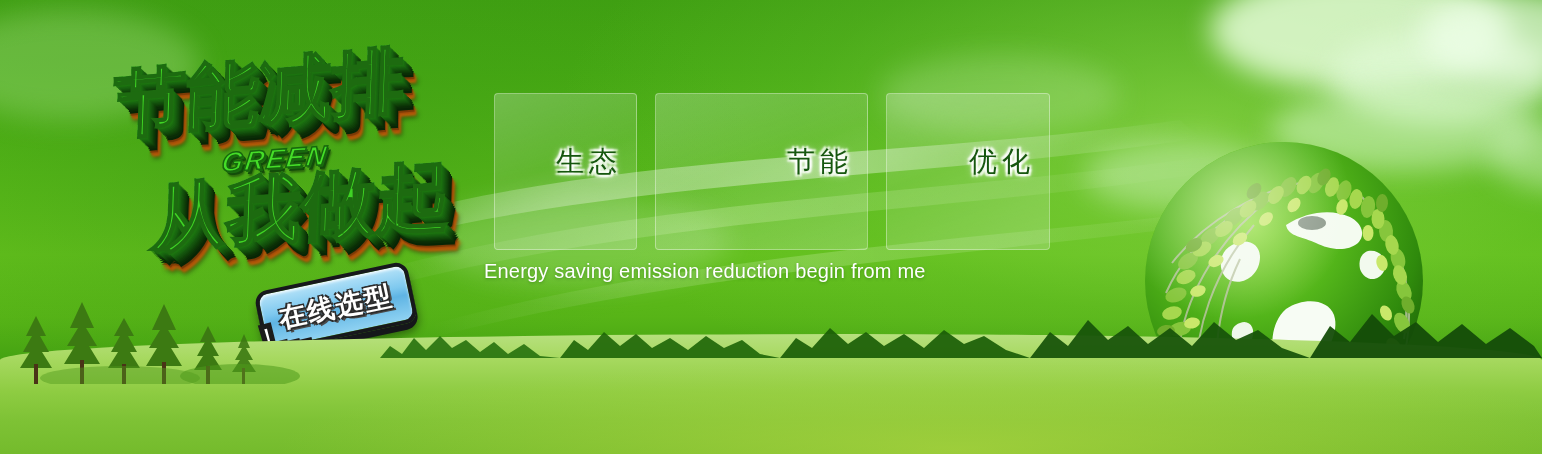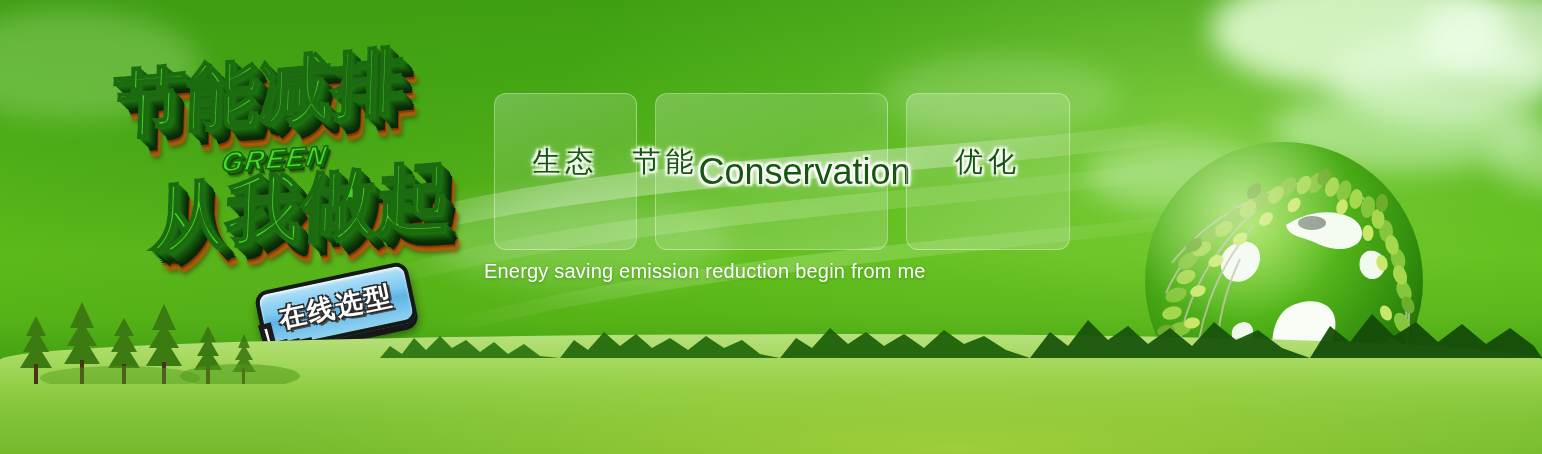--- a/index.html
+++ b/index.html
@@ -73,37 +73,37 @@
   .btn-online span{
     font-size:27px; font-weight:bold; color:#ffffff; letter-spacing:2px;
     text-shadow:-1.5px -1.5px 0 #2b2b2b, 1.5px -1.5px 0 #2b2b2b, -1.5px 1.5px 0 #2b2b2b,
                 1.5px 1.5px 0 #2b2b2b, 3px 3px 0 #4a4a4a;
   }
   .cursor-hand{ position:absolute; left:243px; top:318px; width:74px; height:82px; pointer-events:none; }
 
   
   .cards{ position:absolute; left:494px; top:93px; display:flex; gap:18px; }
   .card{
-    height:157px; border-radius:12px;
+    height:157px; border-radius:4px;
     background:linear-gradient(160deg, rgba(255,255,255,.24) 0%, rgba(255,255,255,.10) 45%, rgba(255,255,255,.20) 100%);
     border:1px solid rgba(255,255,255,.33);
-    display:flex; flex-direction:row; align-items:center; justify-content:center;
+    display:flex; flex-direction:column; align-items:flex-end; justify-content:center;
     padding:0 14px; cursor:pointer;
   }
   .card-cn{
     font-size:28px; color:#16570f; letter-spacing:5px; margin-bottom:19px; white-space:nowrap;
     text-shadow:-2px -2px 2px #fff, 2px -2px 2px #fff, -2px 2px 2px #fff, 2px 2px 2px #fff,
                 0 0 5px #fff, 0 0 8px rgba(255,255,255,.9);
   }
   .card-en{
     font-size:36px; color:#16570f; white-space:nowrap;
     text-shadow:-2px -2px 2px #fff, 2px -2px 2px #fff, -2px 2px 2px #fff, 2px 2px 2px #fff,
                 0 0 5px #fff, 0 0 9px rgba(255,255,255,.9);
   }
-  .c1{ width:143px; } .c2{ width:233px; } .c3{ width:164px; }
+  .c1{ width:143px; } .c2{ width:213px; } .c3{ width:164px; }
 
   .subtitle{
     position:absolute; left:484px; top:260px; font-size:20px; color:#ffffff;
     letter-spacing:.2px; text-shadow:0 1px 3px rgba(30,90,10,.45); white-space:nowrap;
   }
 
   
   .globe-wrap{ position:absolute; left:1136px; top:133px; width:296px; height:296px; }
   .globe-shadow{
     position:absolute; left:1120px; top:392px; width:330px; height:40px;
@@ -172,21 +172,20 @@
       <path d="M13,3 h4 v15 h2 v-5 h4 v5 h2 v-4 h4 v4 h2 v-3 h4 v16 l-3,8 h-16 l-8,-12 l2,-3 l4,3 z" fill="#ffffff" stroke="#1b1b1b" stroke-width="2.6" stroke-linejoin="miter"></path>
     </g>
   </svg>
 
   <div class="cards">
     <div class="card c1">
       <div class="card-cn">生态</div>
     </div>
     <div class="card c2">
       <div class="card-cn">节能</div>
-      <div class="card-en">Conservation</div>
     </div>
     <div class="card c3">
       <div class="card-cn">优化</div>
     </div>
   </div>
 
   <div class="subtitle">Energy saving emission reduction begin from me</div>
 
   <div class="globe-shadow"></div>
   <svg class="globe-wrap" viewBox="0 0 296 296">

